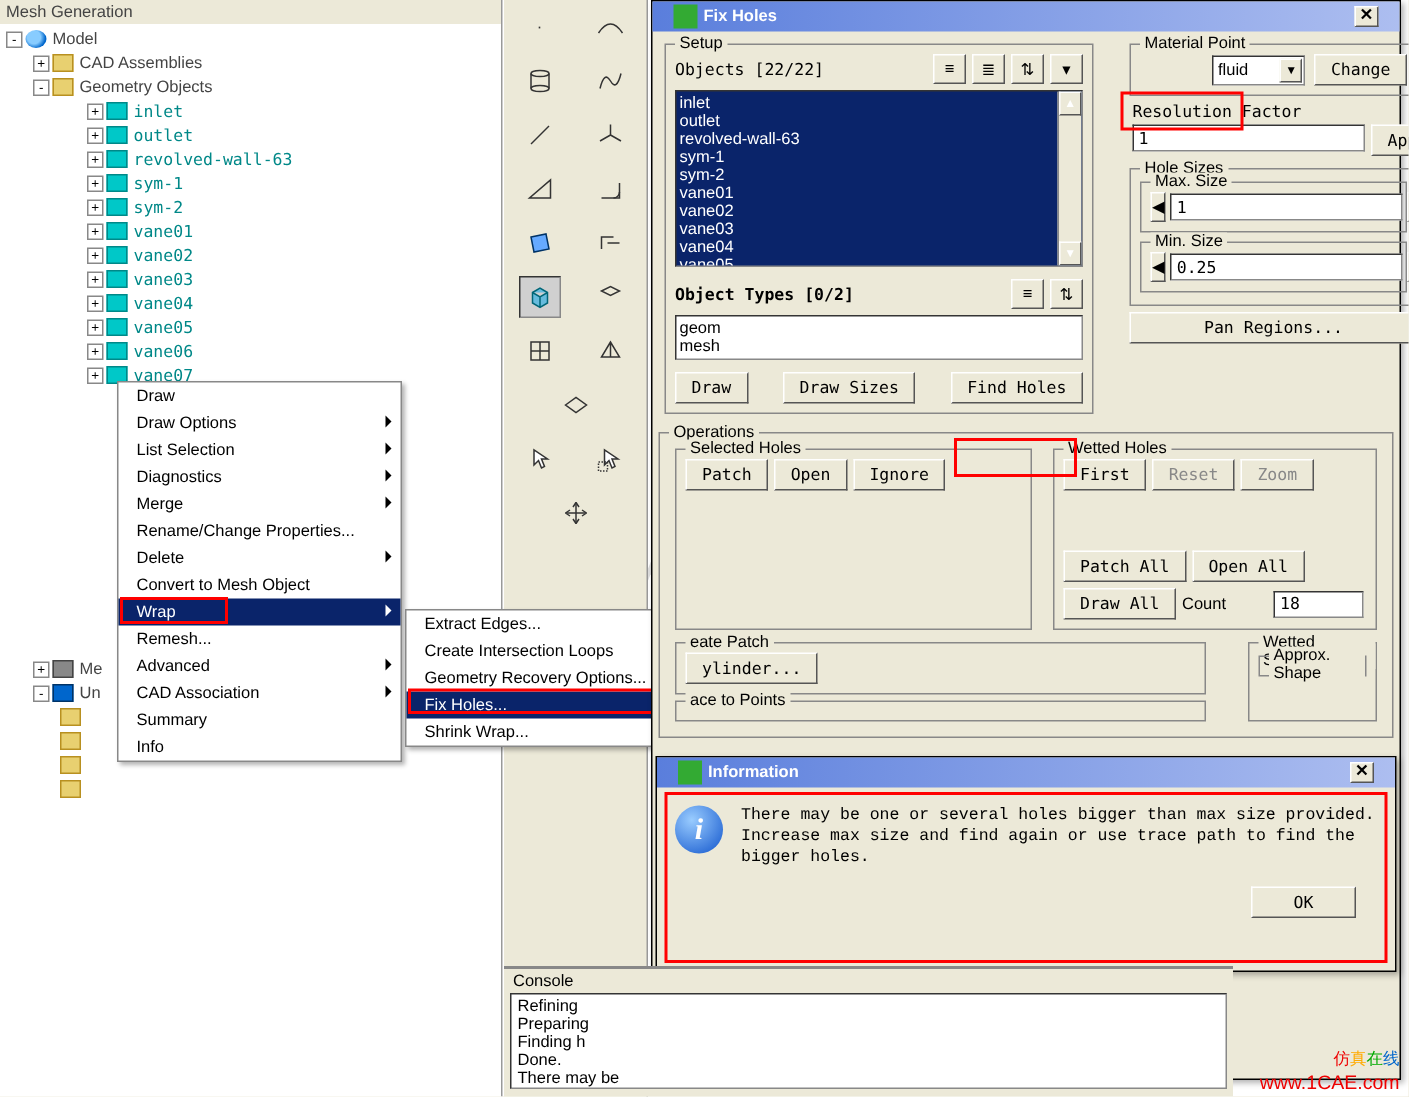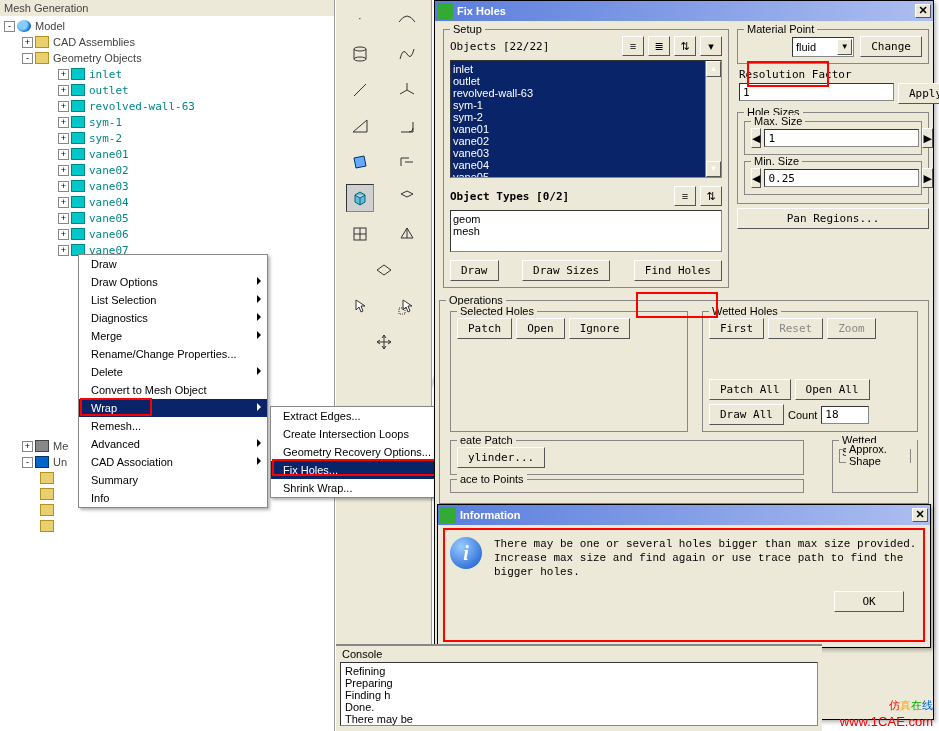--- a/index.html
+++ b/index.html
@@ -34,21 +34,21 @@
 
 
 .tool-strip { position: absolute; left: 336px; top: 0; width: 96px; height: 731px; background: #ece9d8; border-right: 1px solid #999; }
 .tool-row { display: flex; justify-content: space-around; align-items: center; height: 36px; }
 .tool-btn { width: 28px; height: 28px; display: flex; align-items: center; justify-content: center; color: #333; }
 .tool-btn svg { width: 20px; height: 20px; }
 .tool-btn.selected { background: #d0d0d0; border: 1px inset #888; }
 
 
 .dialog { position: absolute; background: #ece9d8; border: 1px solid #000; box-shadow: 2px 2px 4px rgba(0,0,0,0.3); }
-.titlebar { background: linear-gradient(to right, #5a7edc, #adbef0); height: 20px; display: flex; align-items: center; padding: 0 2px; color: #fff; font-weight: bold; }
+.titlebar { background: linear-gradient(to right, #5a7edc, #adbef0); height: 20px; display: flex; align-items: center; padding: 0 14px; color: #fff; font-weight: bold; }
 .titlebar .ticon { width: 16px; height: 16px; background: #3a3; margin-right: 4px; }
 .titlebar .close { margin-left: auto; width: 16px; height: 14px; background: #ece9d8; border: 1px solid #fff; border-right-color: #555; border-bottom-color: #555; color: #000; text-align: center; line-height: 11px; font-weight: bold; font-family: Arial; }
 .fieldset { border: 1px solid #888; margin: 4px; padding: 6px; position: relative; }
 .fieldset > .legend { position: absolute; top: -7px; left: 6px; background: #ece9d8; padding: 0 3px; color: #000; }
 .btn { background: #ece9d8; border: 1px solid #fff; border-right-color: #555; border-bottom-color: #555; padding: 2px 10px; color: #000; min-height: 21px; display: inline-flex; align-items: center; justify-content: center; font-family: monospace; }
 .btn.disabled { color: #888; }
 .listbox { background: #0a246a; border: 1px inset #888; color: #fff; font-family: monospace; padding: 2px; overflow: hidden; position: relative; }
 .listbox.white { background: #fff; color: #000; }
 .scroll { position: absolute; right: 0; top: 0; bottom: 0; width: 16px; background: #ece9d8; border-left: 1px solid #888; }
 .scroll .sbtn { height: 16px; background: #ece9d8; border: 1px solid #fff; border-right-color: #555; border-bottom-color: #555; text-align: center; font-size: 8px; line-height: 13px; }
@@ -325,21 +325,21 @@
     <div class="menu-item">Shrink Wrap...</div>
   </div>
 <div class="red-box" style="left:272px; top:459px; width:190px; height:17px;"></div>
 
 <div class="dialog" style="left:434px; top:0; width:500px; height:720px;">
   <div class="titlebar">
     <span class="ticon"></span>
     <span>Fix Holes</span>
     <span class="close">✕</span>
   </div>
-  <div style="padding:4px; display:flex; gap:4px;">
+  <div style="padding:4px; display:flex; gap:20px;">
 
     <div class="fieldset" style="flex:1; min-width:286px;">
       <span class="legend">Setup</span>
       <div style="display:flex; align-items:center; gap:4px; margin-bottom:4px;">
         <span style="font-family:monospace;">Objects [22/22]</span>
         <span style="flex:1"></span>
         <span class="mini-btn">≡</span>
         <span class="mini-btn">≣</span>
         <span class="mini-btn">⇅</span>
         <span class="mini-btn">▾</span>
@@ -359,21 +359,21 @@
             <div class="sbtn">▲</div>
             <div class="sbtn" style="position:absolute;bottom:0;width:100%;">▼</div>
           </div>
       </div>
       <div style="display:flex; align-items:center; gap:4px; margin:8px 0 4px;">
         <span style="font-family:monospace;font-weight:bold;">Object Types [0/2]</span>
         <span style="flex:1"></span>
         <span class="mini-btn">≡</span>
         <span class="mini-btn">⇅</span>
       </div>
-      <div class="listbox white" id="types-list" style="height:42px;">
+      <div class="listbox white" id="types-list" style="height:30px;">
           <div>geom</div>
           <div>mesh</div>
         </div>
       <div style="display:flex; gap:6px; margin-top:8px;">
         <button class="btn">Draw</button>
         <span style="flex:1"></span>
         <button class="btn">Draw Sizes</button>
         <span style="flex:1"></span>
         <button class="btn">Find Holes</button>
       </div>
@@ -438,21 +438,21 @@
           <button class="btn disabled">Reset</button>
           <button class="btn disabled">Zoom</button>
         </div>
         <div style="display:flex; gap:4px; margin-bottom:4px;margin-top:40px;">
           <button class="btn">Patch All</button>
           <button class="btn">Open All</button>
         </div>
         <div style="display:flex; gap:4px; align-items:center;">
           <button class="btn">Draw All</button>
           <span>Count</span>
-          <input class="input" style="width: 48px;" value="18">
+          <input class="input" style="width: 60px; margin-left: 28px;" value="18">
         </div>
       </div>
     </div>
     <div style="display:flex; gap:20px;">
       <div style="flex:1;">
         <div class="fieldset">
           <span class="legend">eate Patch</span>
           <button class="btn">ylinder...</button>
         </div>
         <div class="fieldset">

